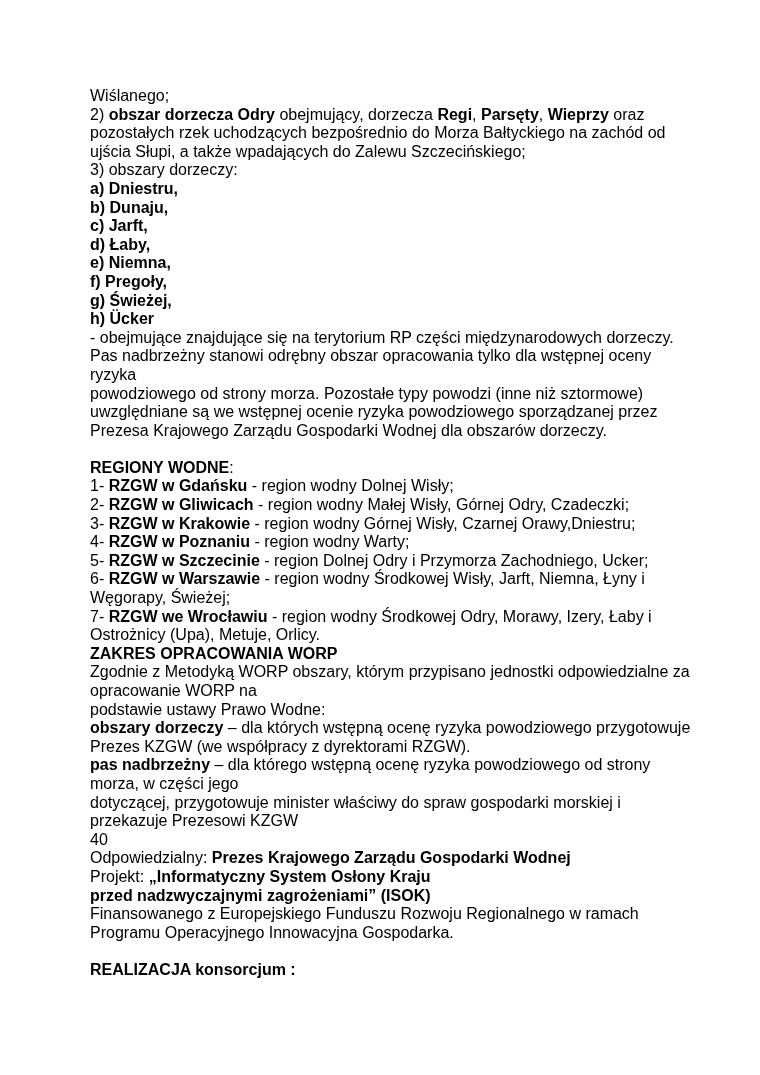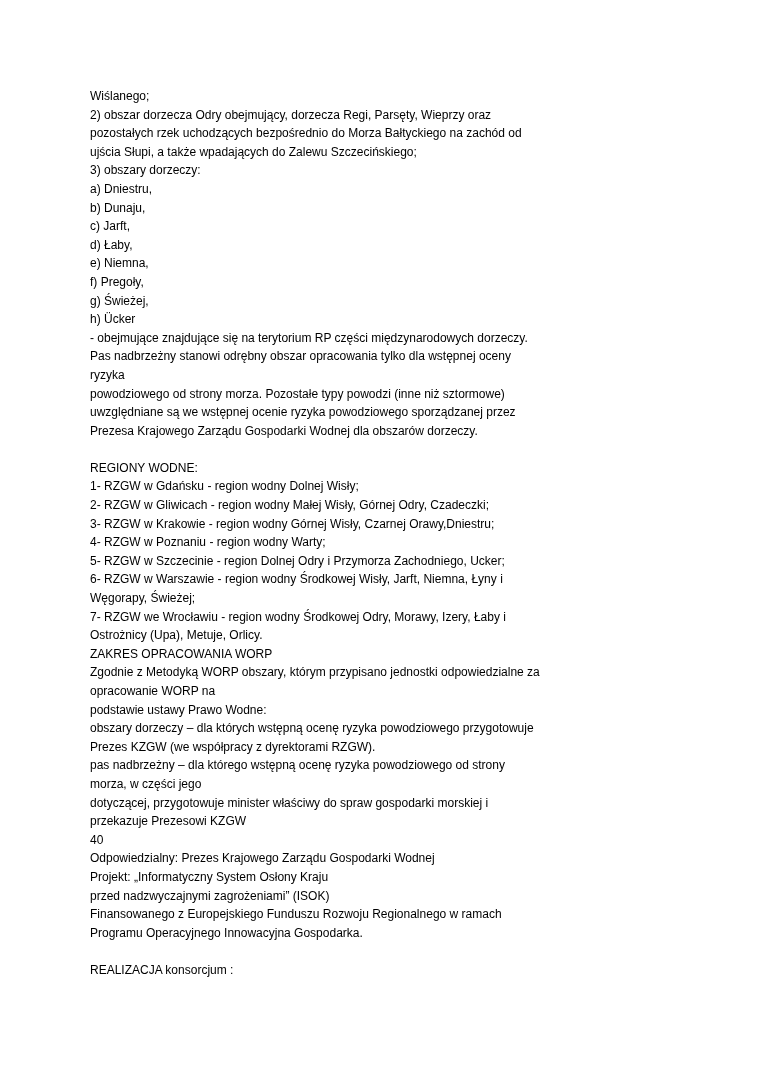--- a/index.html
+++ b/index.html
@@ -18,31 +18,31 @@
     position: absolute;
     left: 0; top: 0;
     width: 760px; height: 1075px;
     background: #ffffff;
   }
   .doc-text {
     position: absolute;
     left: 90px;
     top: 87px;
     width: 580px;
-    font-size: 12px;
+    font-size: 16px;
     line-height: 18.6px;
     color: #000000;
     white-space: pre;
     letter-spacing: 0;
   }
   .line {
     height: 18.6px;
   }
   .b {
-    font-weight: normal;
+    font-weight: bold;
   }
 </style>
 </head>
 <body>
 
 <div class="page">
   <div class="doc-text" id="doc"><div class="line"><span>Wiślanego;</span></div><div class="line"><span>2) </span><span class="b">obszar dorzecza Odry</span><span> obejmujący, dorzecza </span><span class="b">Regi</span><span>, </span><span class="b">Parsęty</span><span>, </span><span class="b">Wieprzy</span><span> oraz</span></div><div class="line"><span>pozostałych rzek uchodzących bezpośrednio do Morza Bałtyckiego na zachód od</span></div><div class="line"><span>ujścia Słupi, a także wpadających do Zalewu Szczecińskiego;</span></div><div class="line"><span>3) obszary dorzeczy:</span></div><div class="line"><span class="b">a) Dniestru,</span></div><div class="line"><span class="b">b) Dunaju,</span></div><div class="line"><span class="b">c) Jarft,</span></div><div class="line"><span class="b">d) Łaby,</span></div><div class="line"><span class="b">e) Niemna,</span></div><div class="line"><span class="b">f) Pregoły,</span></div><div class="line"><span class="b">g) Świeżej,</span></div><div class="line"><span class="b">h) Ücker</span></div><div class="line"><span>- obejmujące znajdujące się na terytorium RP części międzynarodowych dorzeczy.</span></div><div class="line"><span>Pas nadbrzeżny stanowi odrębny obszar opracowania tylko dla wstępnej oceny</span></div><div class="line"><span>ryzyka</span></div><div class="line"><span>powodziowego od strony morza. Pozostałe typy powodzi (inne niż sztormowe)</span></div><div class="line"><span>uwzględniane są we wstępnej ocenie ryzyka powodziowego sporządzanej przez</span></div><div class="line"><span>Prezesa Krajowego Zarządu Gospodarki Wodnej dla obszarów dorzeczy.</span></div><div class="line">&nbsp;</div><div class="line"><span class="b">REGIONY WODNE</span><span>:</span></div><div class="line"><span>1- </span><span class="b">RZGW w Gdańsku</span><span> - region wodny Dolnej Wisły;</span></div><div class="line"><span>2- </span><span class="b">RZGW w Gliwicach</span><span> - region wodny Małej Wisły, Górnej Odry, Czadeczki;</span></div><div class="line"><span>3- </span><span class="b">RZGW w Krakowie</span><span> - region wodny Górnej Wisły, Czarnej Orawy,Dniestru;</span></div><div class="line"><span>4- </span><span class="b">RZGW w Poznaniu</span><span> - region wodny Warty;</span></div><div class="line"><span>5- </span><span class="b">RZGW w Szczecinie</span><span> - region Dolnej Odry i Przymorza Zachodniego, Ucker;</span></div><div class="line"><span>6- </span><span class="b">RZGW w Warszawie</span><span> - region wodny Środkowej Wisły, Jarft, Niemna, Łyny i</span></div><div class="line"><span>Węgorapy, Świeżej;</span></div><div class="line"><span>7- </span><span class="b">RZGW we Wrocławiu</span><span> - region wodny Środkowej Odry, Morawy, Izery, Łaby i</span></div><div class="line"><span>Ostrożnicy (Upa), Metuje, Orlicy.</span></div><div class="line"><span class="b">ZAKRES OPRACOWANIA WORP</span></div><div class="line"><span>Zgodnie z Metodyką WORP obszary, którym przypisano jednostki odpowiedzialne za</span></div><div class="line"><span>opracowanie WORP na</span></div><div class="line"><span>podstawie ustawy Prawo Wodne:</span></div><div class="line"><span class="b">obszary dorzeczy</span><span> – dla których wstępną ocenę ryzyka powodziowego przygotowuje</span></div><div class="line"><span>Prezes KZGW (we współpracy z dyrektorami RZGW).</span></div><div class="line"><span class="b">pas nadbrzeżny</span><span> – dla którego wstępną ocenę ryzyka powodziowego od strony</span></div><div class="line"><span>morza, w części jego</span></div><div class="line"><span>dotyczącej, przygotowuje minister właściwy do spraw gospodarki morskiej i</span></div><div class="line"><span>przekazuje Prezesowi KZGW</span></div><div class="line"><span>40</span></div><div class="line"><span>Odpowiedzialny: </span><span class="b">Prezes Krajowego Zarządu Gospodarki Wodnej</span></div><div class="line"><span>Projekt: </span><span class="b">„Informatyczny System Osłony Kraju</span></div><div class="line"><span class="b">przed nadzwyczajnymi zagrożeniami” (ISOK)</span></div><div class="line"><span>Finansowanego z Europejskiego Funduszu Rozwoju Regionalnego w ramach</span></div><div class="line"><span>Programu Operacyjnego Innowacyjna Gospodarka.</span></div><div class="line">&nbsp;</div><div class="line"><span class="b">REALIZACJA konsorcjum :</span></div></div>
 </div>
 
 </body></html>

